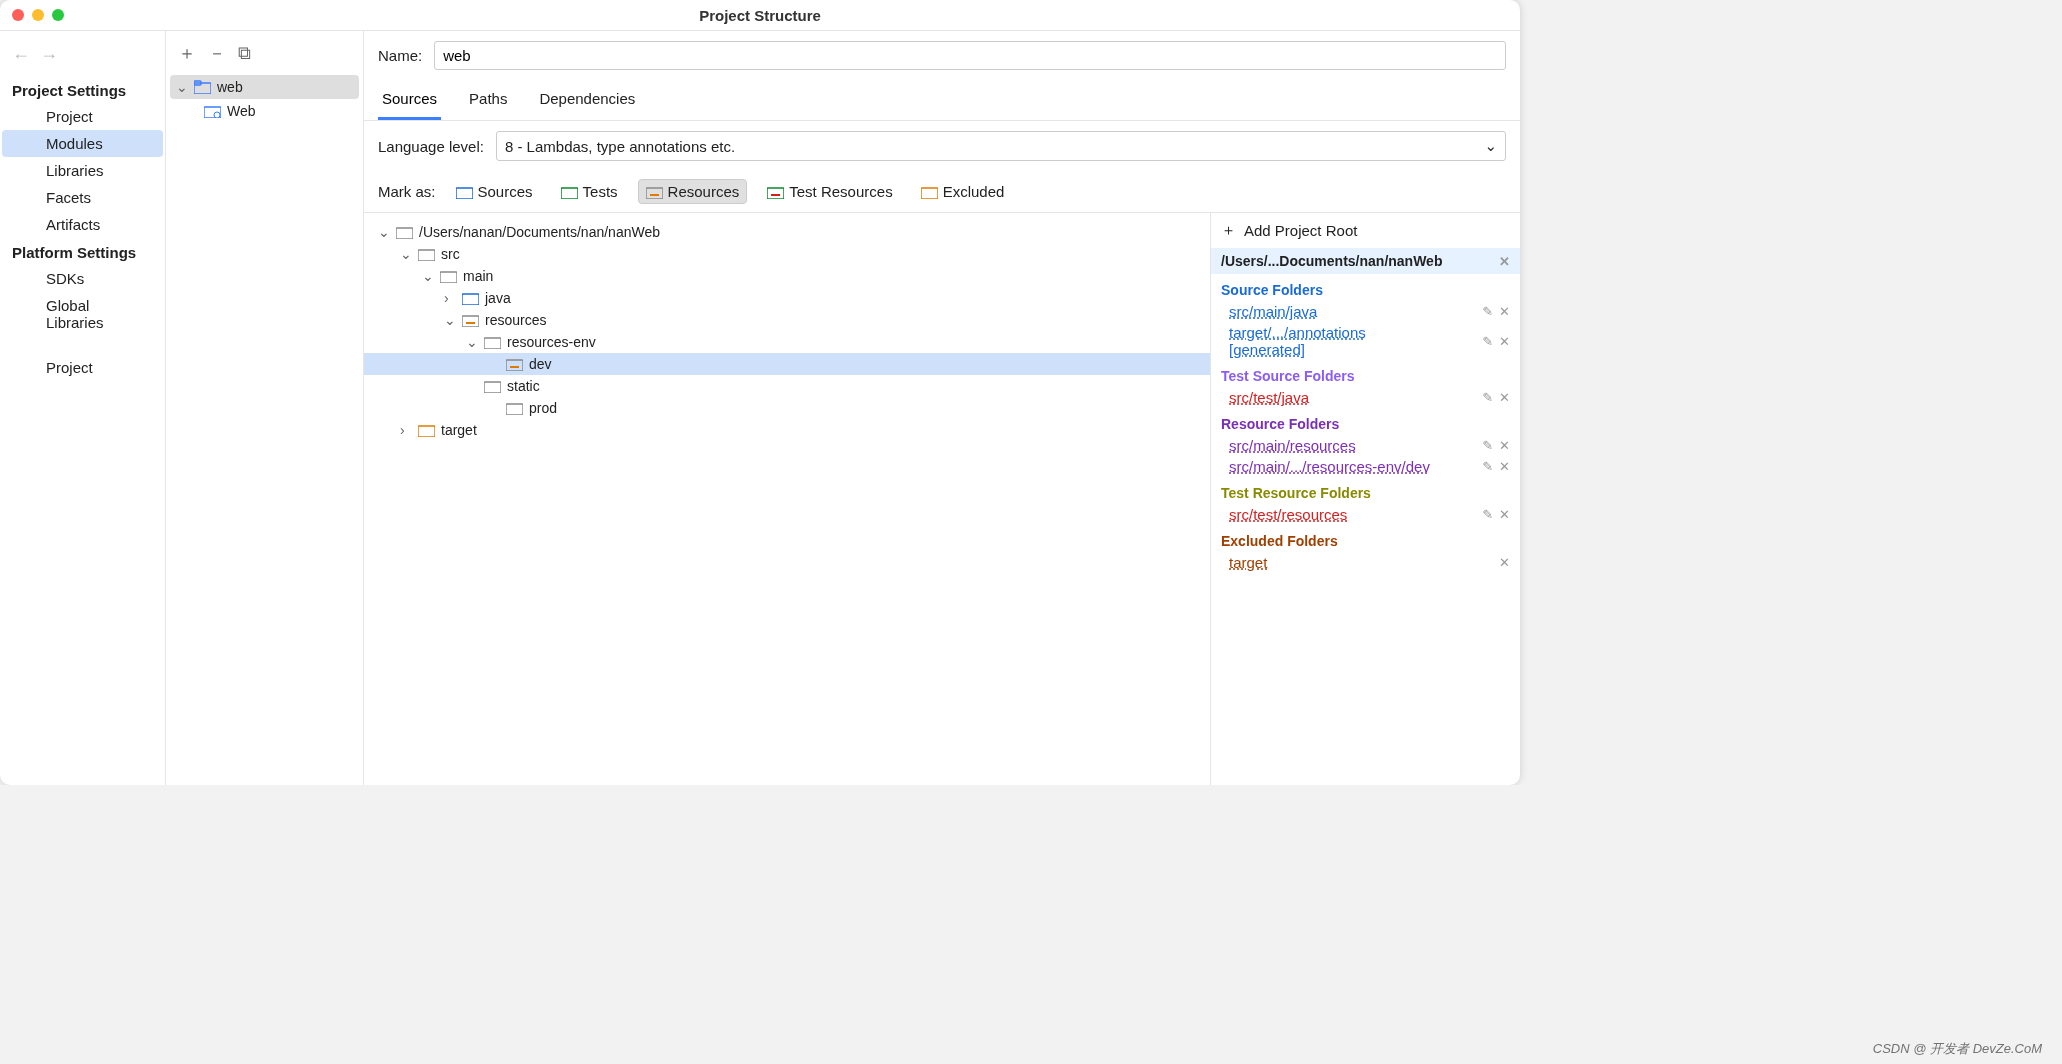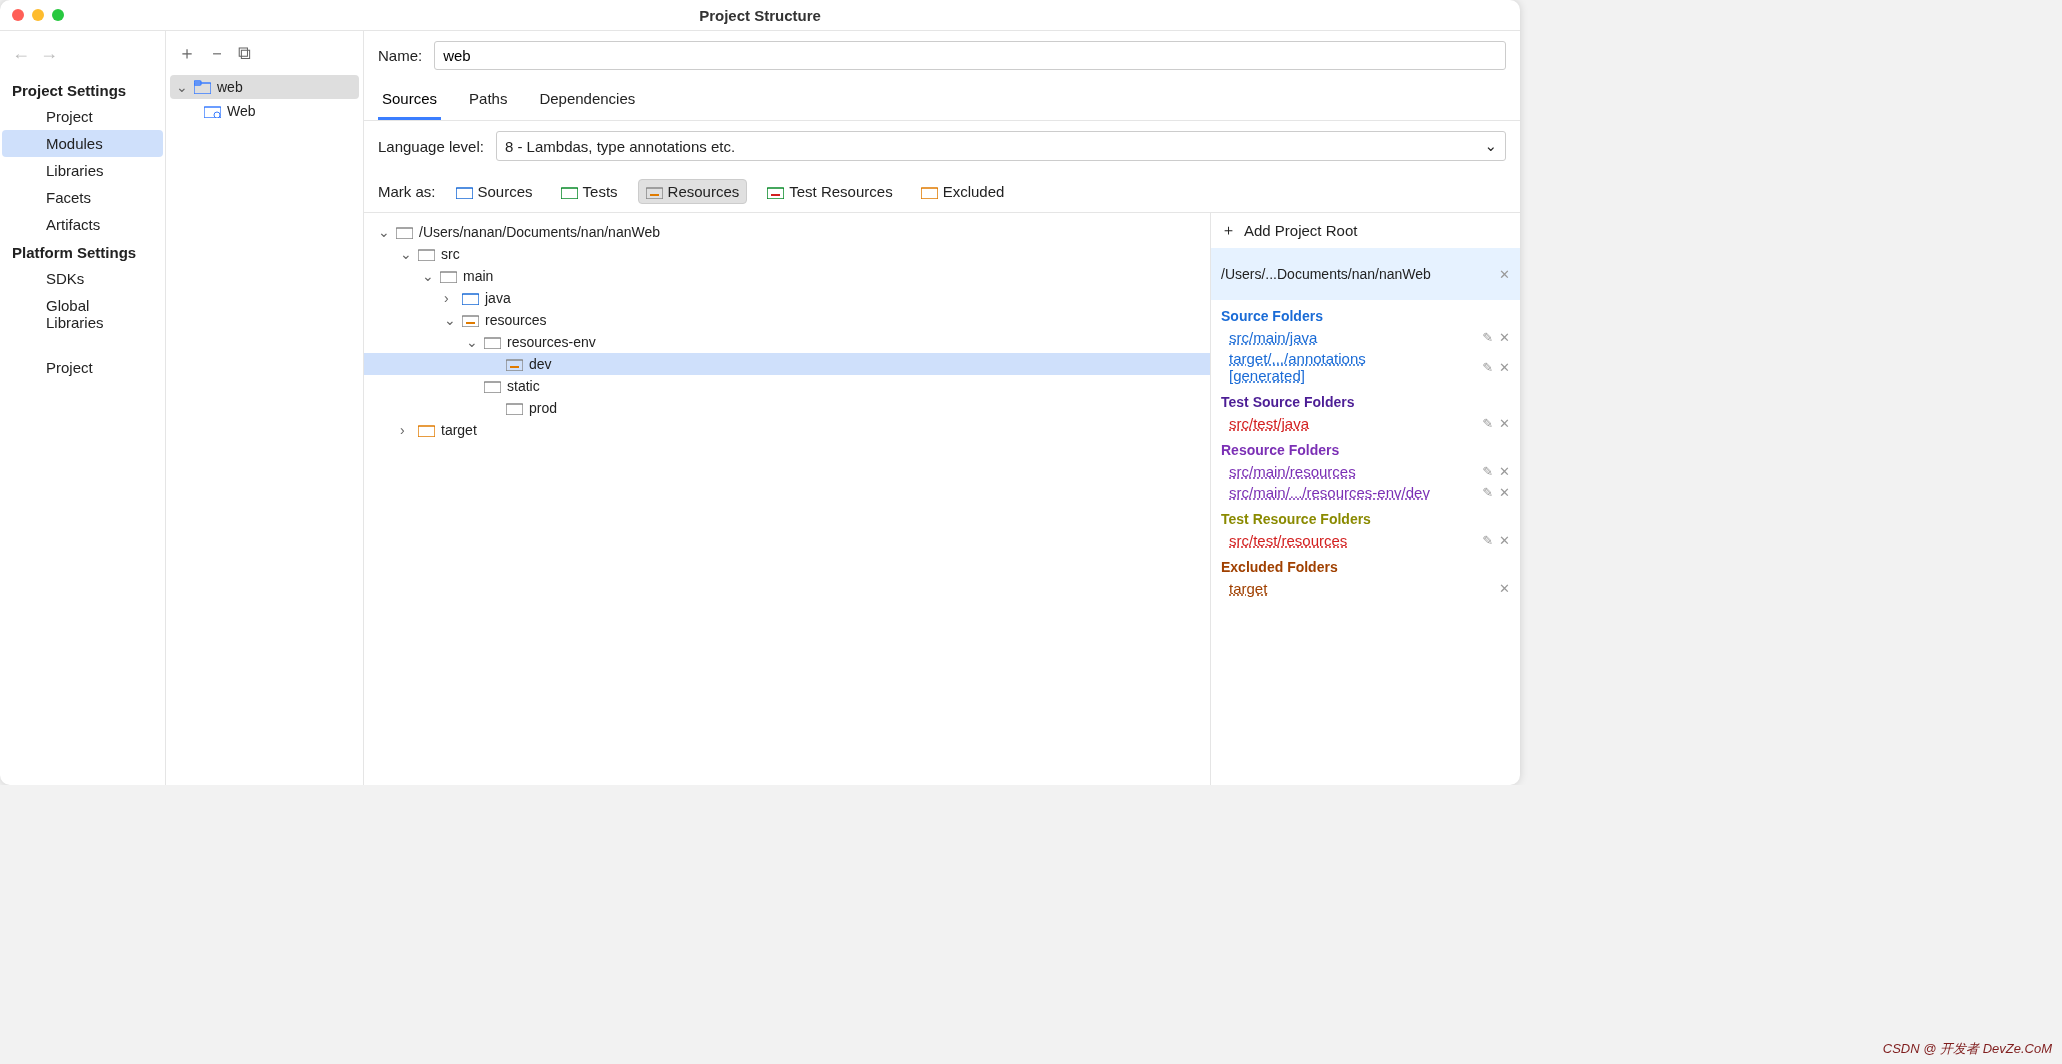--- a/index.html
+++ b/index.html
@@ -32,27 +32,27 @@
 .sel-box { flex:1; border:1px solid #ccc; border-radius:3px; padding:5px 8px; font-size:15px; display:flex; justify-content:space-between; align-items:center; }
 .markas { display:flex; align-items:center; gap:12px; padding:8px 14px; border-bottom:1px solid #e5e5e5; flex-wrap:wrap; }
 .mbtn { display:flex; align-items:center; gap:5px; padding:4px 8px; border-radius:4px; cursor:default; font-size:15px; }
 .mbtn.sel { background:#e0e0e0; border:1px solid #ccc; padding:3px 7px; }
 .split { flex:1; display:flex; }
 .treepane { flex:1; padding:8px 0; overflow:auto; }
 .trow { display:flex; align-items:center; gap:6px; padding:3px 8px; cursor:default; }
 .trow.sel { background:#cfe0fb; }
 .sidepane { width:310px; border-left:1px solid #e5e5e5; overflow:auto; }
 .addroot { display:flex; align-items:center; gap:8px; padding:8px 10px; font-size:15px; }
-.rootbar { background:#e6f2ff; padding:18px 10px; font-weight:400; display:flex; justify-content:space-between; align-items:center; }
+.rootbar { background:#e6f2ff; padding:5px 10px; font-weight:700; display:flex; justify-content:space-between; align-items:center; }
 .grp-title { font-weight:700; padding:8px 10px 3px; }
 .grp-item { padding:2px 10px 2px 18px; display:flex; align-items:center; justify-content:space-between; font-size:15px;gap:46px; }
 .grp-item .txt-u { text-decoration: underline dotted; }
 .icons-r { display:flex; gap:6px; color:#999; font-size:13px; }
-.c-blue{color:#1a6bd6;} .c-green{color:#4c1d95;} .c-red{color:#d32020;} .c-purple{color:#7b2fb5;} .c-olive{color:#8a8a00;} .c-brown{color:#a04000;}
-.watermark { position:fixed; right:10px; bottom:6px; color:#7f1d1d; font-size:13px; font-style:italic; }
+.c-blue{color:#1a6bd6;} .c-green{color:#8b5cf6;} .c-red{color:#d32020;} .c-purple{color:#7b2fb5;} .c-olive{color:#8a8a00;} .c-brown{color:#a04000;}
+.watermark { position:fixed; right:20px; bottom:6px; color:#737373; font-size:13px; font-style:italic; }
 svg.folder { width:17px; height:14px; }
 </style>
 </head>
 <body>
 
 <div class="window">
   <div class="titlebar">
     <div class="traffic">
       <div class="dot red"></div>
       <div class="dot yel"></div>

